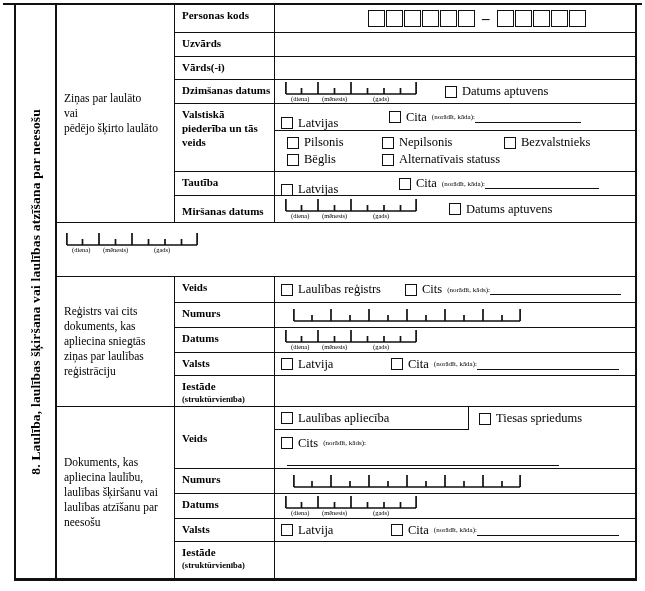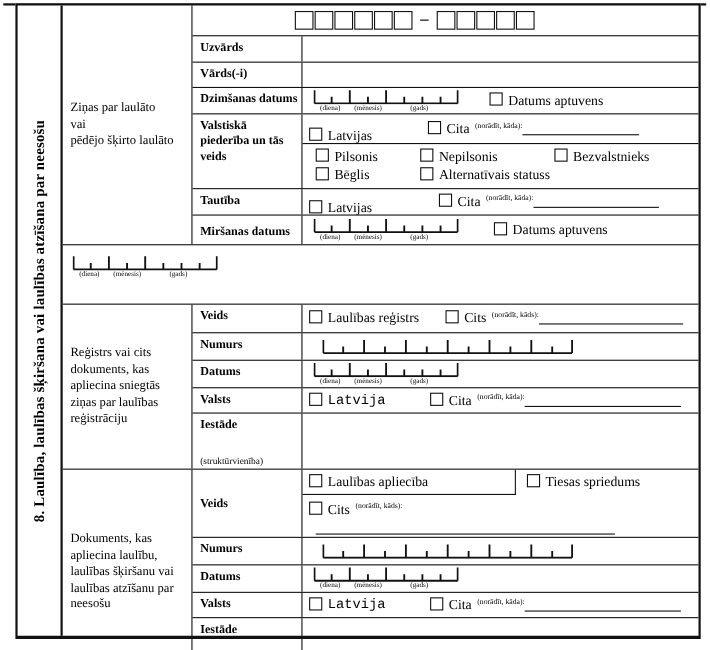--- a/index.html
+++ b/index.html
@@ -28,39 +28,39 @@
   .sec-label { width:118px; flex:none; border-right:1.4px solid #111;
     padding:4px 3px 4px 7px; font-weight:normal; font-size:11.5px; line-height:1.3;
     display:flex; flex-direction:column; justify-content:center; }
   .pre { white-space:pre-line; }
   .sec-body { flex:1; display:flex; flex-direction:column; min-width:0; }
 
   .frow { display:flex; border-bottom:1.2px solid #111; flex:none; }
   .frow.last { border-bottom:none; flex:1; }
   .flabel { width:100px; flex:none; border-right:1.2px solid #111;
     padding:4px 2px 2px 7px; font-weight:bold; font-size:11px; line-height:1.25; }
-  .flabel .sub { display:block; font-weight:normal; font-size:8.5px;margin-top:20px; }
+  .flabel .sub { display:block; font-weight:bold; font-size:8.5px; }
   .fbody { flex:1; display:flex; align-items:center; padding:2px 6px; min-width:0; }
   .fbody.colstack { flex-direction:column; align-items:stretch; padding:0; }
 
   
   .h-pk{height:28px} .h-uzv{height:24px} .h-vrd{height:23px} .h-dzm{height:24px}
   .h-vst{height:68px} .h-tau{height:24px} .h-mir{height:35px}
   .h-s2 .sec-label{justify-content:flex-start;}
   .h-s2{min-height:54px}
   .h-vd3{height:26px} .h-num{height:25px} .h-dat{height:25px} .h-val{height:23px} .h-ies{height:30px}
   .h-vd4{height:62px} .h-ies4{height:34px}
 
   
-  .opt { display:inline-flex; gap:5px; font-size:12.5px; white-space:nowrap; }
+  .opt { display:inline-flex; align-items:center; gap:5px; font-size:12.5px; white-space:nowrap; }
   .cb { width:12px; height:12px; border:1.5px solid #111; background:#fff; flex:none; display:inline-block; }
   .hint { font-size:7px; }
   .fill { flex:1; border-bottom:1.2px solid #111; height:11px; min-width:18px; }
   .w-opt1 { width:108px; flex:none;margin-top:12px; }
-  .w-opt1v { width:100px; flex:none;font-family:Liberation Mono, monospace; }
+  .w-opt1v { width:100px; flex:none; }
   .mr48 { margin-right:48px; } .mr30 { margin-right:30px; } .mr10 { margin-right:10px; } .mr8 { margin-right:8px; }
 
   
   .ruler-wrap { display:inline-flex; flex-direction:column; flex:none; }
   .ruler-labels { position:relative; height:8px; font-size:6.5px; line-height:8px; }
   .ruler-labels span { position:absolute; white-space:nowrap; top:0; }
   .rl-day{left:6px} .rl-month{left:37px} .rl-year{left:88px}
   .ml4{margin-left:4px} .ml12{margin-left:12px}
 
   
@@ -95,20 +95,21 @@
 
     <div class="main">
 
       <div class="section">
         <div class="sec-label pre">Ziņas par laulāto
 vai
 pēdējo šķirto laulāto</div>
         <div class="sec-body">
 
           <div class="frow h-pk">
+            <div class="flabel">Personas kods</div>
             <div class="fbody">
               <div class="pk-wrap">
                   <span class="pk-group">
                     <span class="pk-box"></span>
                     <span class="pk-box"></span>
                     <span class="pk-box"></span>
                     <span class="pk-box"></span>
                     <span class="pk-box"></span>
                     <span class="pk-box"></span>
                   </span>

